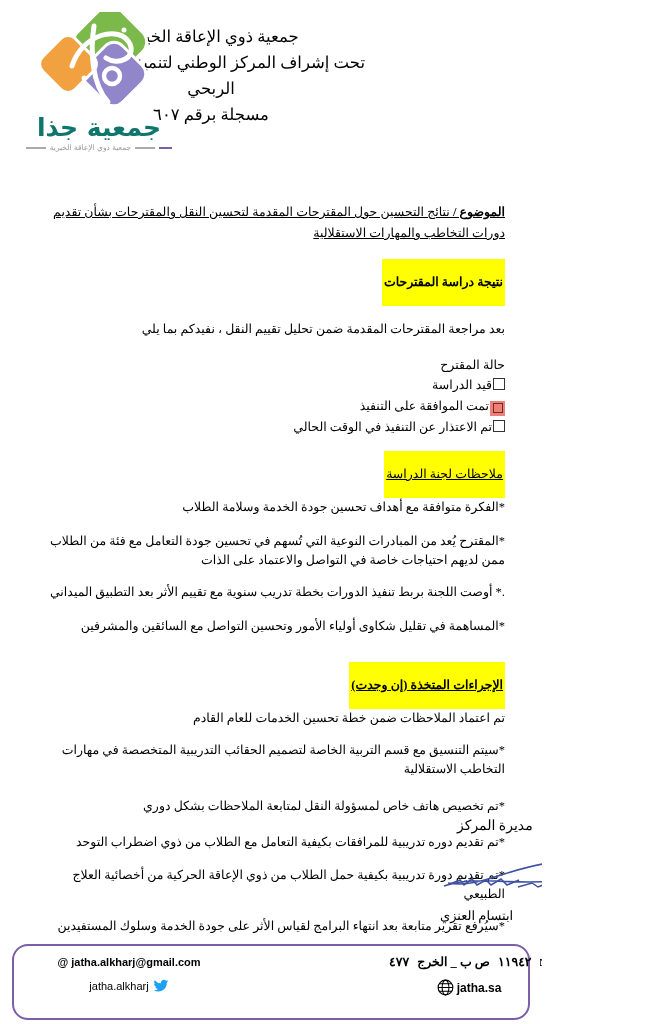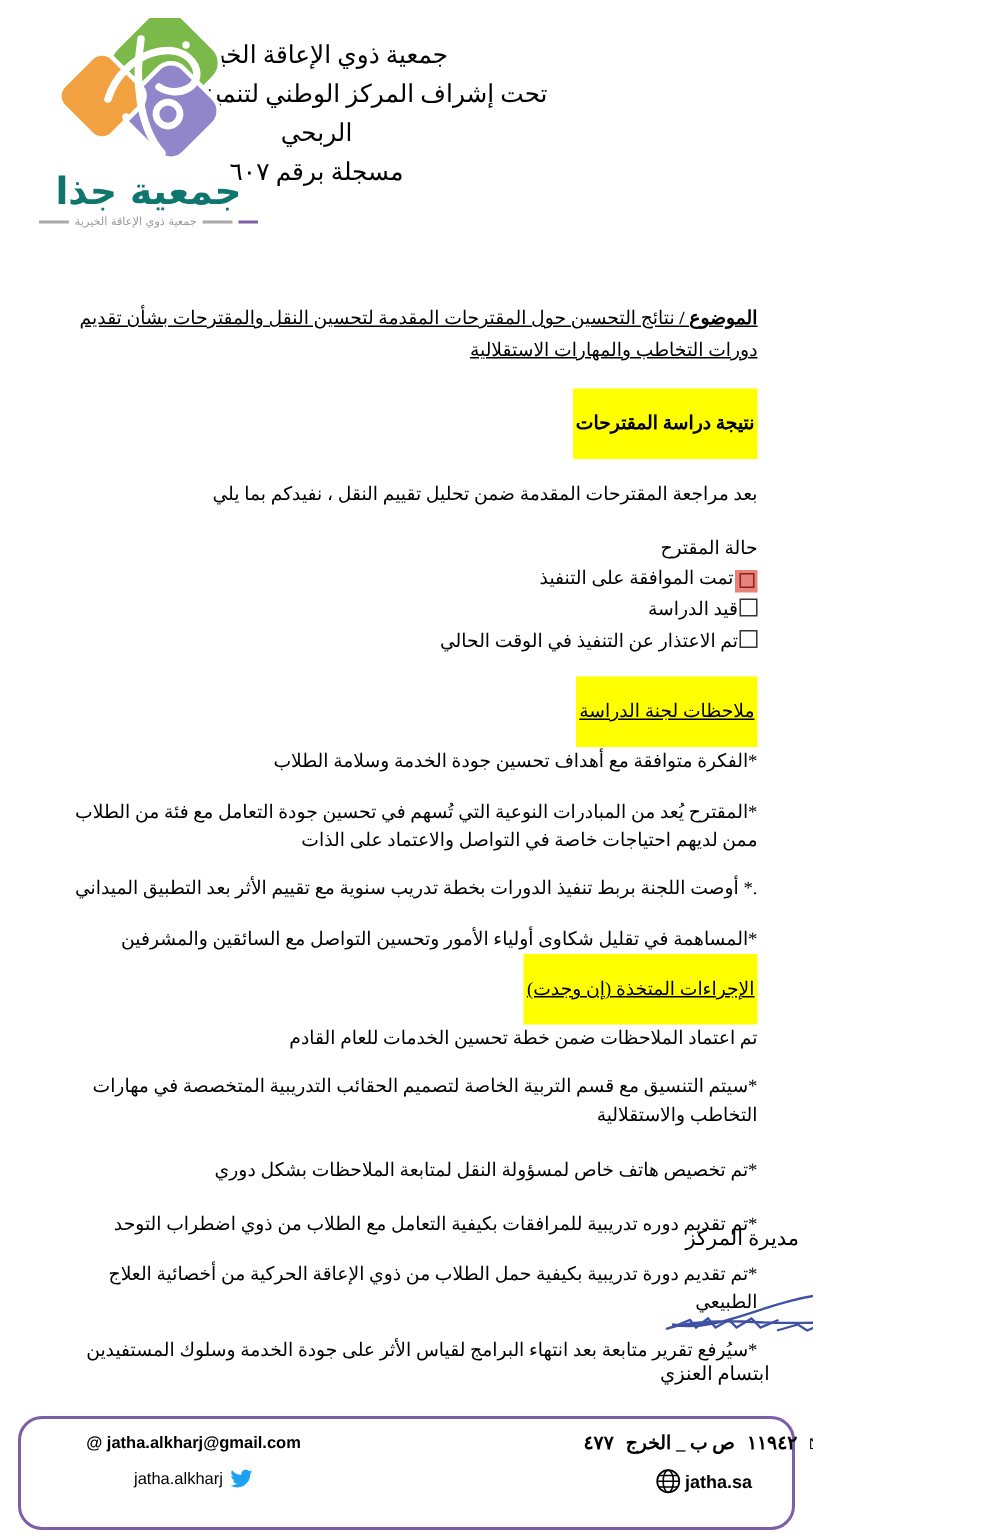--- a/index.html
+++ b/index.html
@@ -25,21 +25,21 @@
   .hl{background:#ffff00;display:inline-block;padding:14px 2px;}
   .hl.bold{font-weight:bold;}
   .hl.ul{text-decoration:underline;}
   .result-heading{margin-top:15px;}
   .intro{margin-top:14px;}
   .status-title{margin-top:17px;}
   .opt{line-height:21px;white-space:nowrap;}
   .cb{display:inline-block;width:10px;height:10px;border:1.2px solid #333;vertical-align:-1px;margin-left:1px;background:#fff;}
   .cb-wrap{display:inline-flex;width:15px;height:15px;background:#e8837c;align-items:center;justify-content:center;vertical-align:-3px;margin-left:1px;}
   .cb-wrap .cb-in{width:8px;height:8px;border:1.6px solid #8b2018;}
-  .mt13{margin-top:13px;} .mt15{margin-top:15px;} .mt10{margin-top:0;}
+  .mt13{margin-top:13px;} .mt15{margin-top:15px;} .mt10{margin-top:26px;font-weight:bold;}
   .mt18{margin-top:18px;text-align:right;} .mt17{margin-top:17px;} .mt14{margin-top:14px;}
   
   .sign{position:absolute;right:0;left:0;top:817px;height:120px;font-size:13px;}
   .sign-title{position:absolute;left:457px;top:0;font-size:14px;}
   .sign-onbehalf{position:absolute;left:544px;top:31px;font-size:9px;}
   .sign-svg{position:absolute;left:440px;top:36px;}
   .sign-name{position:absolute;left:440px;top:91px;font-size:13px;}
   
   .footer{position:absolute;left:12px;right:12px;top:944px;height:72px;
     border:2.5px solid #7c5fa6;border-radius:16px;direction:ltr;
@@ -92,44 +92,44 @@
 
     <div class="result-heading">
       <span class="hl bold">نتيجة دراسة المقترحات</span>
     </div>
 
     <div class="intro">بعد مراجعة المقترحات المقدمة ضمن تحليل تقييم النقل ، نفيدكم بما يلي</div>
 
     <div class="status-title">حالة المقترح</div>
 
     <div class="opt">
+      <span class="cb"></span><span>قيد الدراسة</span>
+    </div>
+    <div class="opt">
       <span class="cb-wrap">
           <span class="cb-in"></span>
         </span><span>تمت الموافقة على التنفيذ</span>
-    </div>
-    <div class="opt">
-      <span class="cb"></span><span>قيد الدراسة</span>
     </div>
     <div class="opt">
       <span class="cb"></span><span>تم الاعتذار عن التنفيذ في الوقت الحالي</span>
     </div>
 
     <div class="mt13">
       <span class="hl ul">ملاحظات لجنة الدراسة</span>
     </div>
     <div>*الفكرة متوافقة مع أهداف تحسين جودة الخدمة وسلامة الطلاب</div>
     <div class="mt15">*المقترح يُعد من المبادرات النوعية التي تُسهم في تحسين جودة التعامل مع فئة من الطلاب ممن لديهم احتياجات خاصة في التواصل والاعتماد على الذات</div>
     <div class="mt13">.* أوصت اللجنة بربط تنفيذ الدورات بخطة تدريب سنوية مع تقييم الأثر بعد التطبيق الميداني</div>
     <div class="mt15">*المساهمة في تقليل شكاوى أولياء الأمور وتحسين التواصل مع السائقين والمشرفين</div>
 
     <div class="mt10">
       <span class="hl ul">الإجراءات المتخذة (إن وجدت)</span>
     </div>
     <div>تم اعتماد الملاحظات ضمن خطة تحسين الخدمات للعام القادم</div>
-    <div class="mt13">*سيتم التنسيق مع قسم التربية الخاصة لتصميم الحقائب التدريبية المتخصصة في مهارات التخاطب والاستقلالية</div>
+    <div class="mt13">*سيتم التنسيق مع قسم التربية الخاصة لتصميم الحقائب التدريبية المتخصصة في مهارات التخاطب الاستقلالية</div>
     <div class="mt18">*تم تخصيص هاتف خاص لمسؤولة النقل لمتابعة الملاحظات بشكل دوري</div>
     <div class="mt17">*تم تقديم دوره تدريبية للمرافقات بكيفية التعامل مع الطلاب من ذوي اضطراب التوحد</div>
     <div class="mt14">*تم تقديم دورة تدريبية بكيفية حمل الطلاب من ذوي الإعاقة الحركية من أخصائية العلاج الطبيعي</div>
     <div class="mt13">*سيُرفع تقرير متابعة بعد انتهاء البرامج لقياس الأثر على جودة الخدمة وسلوك المستفيدين</div>
   </div>
 
   <div class="sign">
     <div class="sign-title">مديرة المركز</div>
     <div class="sign-onbehalf">أهداف</div>
     <svg class="sign-svg" width="185" height="50" viewBox="0 0 185 50">

